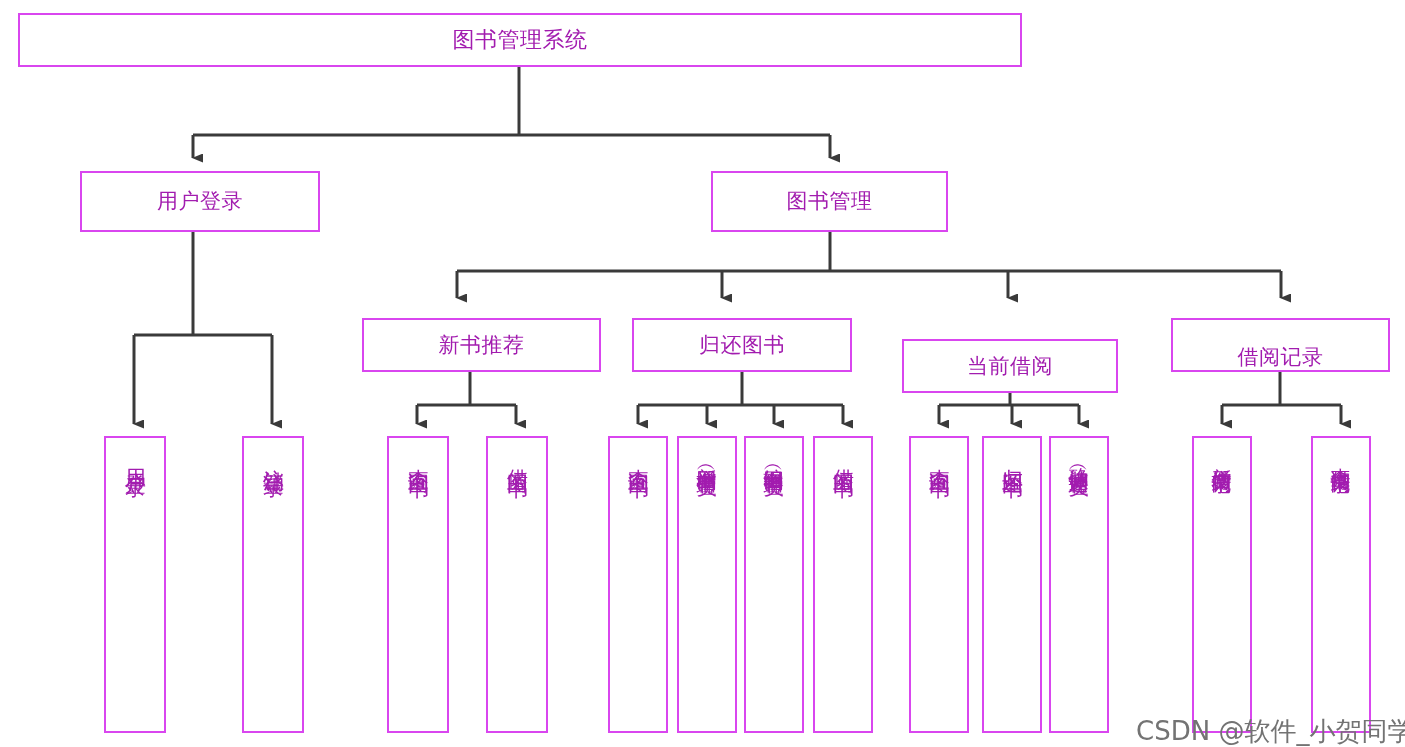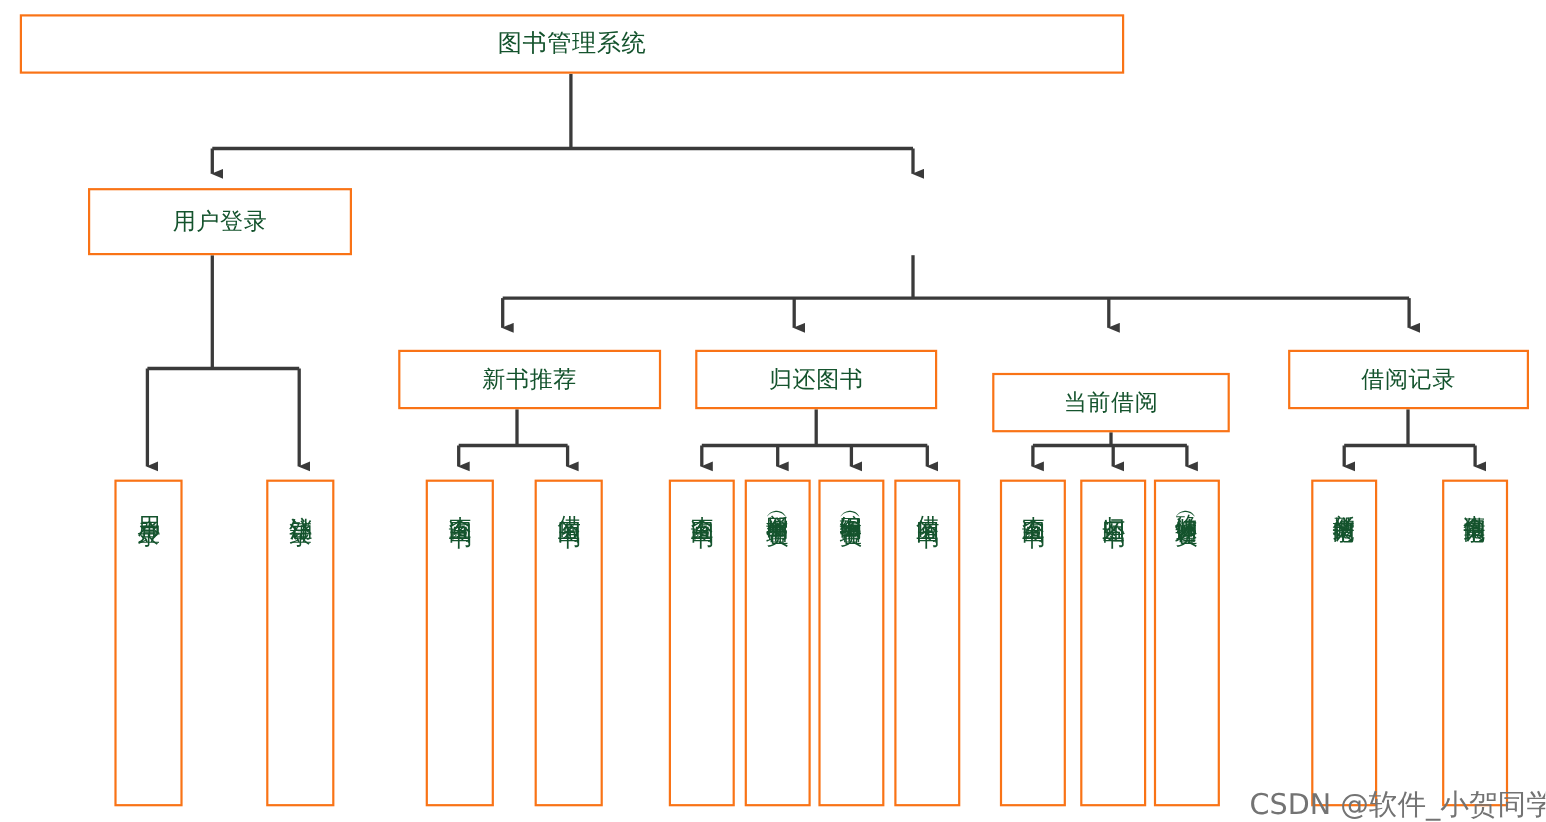--- a/index.html
+++ b/index.html
@@ -19,26 +19,26 @@
     position: absolute;
     left: 0;
     top: 0;
     width: 1405px;
     height: 747px;
     pointer-events: none;
   }
   .node {
     position: absolute;
     box-sizing: border-box;
-    border: 2px solid #f97316;
+    border: 2px solid #d946ef;
     background: #ffffff;
     display: flex;
     align-items: center;
     justify-content: center;
-    color: #14532d;
+    color: #a21caf;
   }
   .node .label {
     display: block;
     text-align: center;
     line-height: 1.18;
   }
   .node.horiz .label {
     font-size: 21px;
     letter-spacing: 0.5px;
   }
@@ -127,31 +127,34 @@
     </g>
   </svg>
 
   <div class="node root horiz" style="left:18px; top:13px; width:1004px; height:54px;">
     <span class="label">图书管理系统</span>
   </div>
 
   <div class="node horiz" style="left:80px; top:171px; width:240px; height:61px;">
     <span class="label">用户登录</span>
   </div>
+  <div class="node horiz" style="left:711px; top:171px; width:237px; height:61px;">
+    <span class="label">图书管理</span>
+  </div>
 
   <div class="node horiz" style="left:362px; top:318px; width:239px; height:54px;">
     <span class="label">新书推荐</span>
   </div>
   <div class="node horiz" style="left:632px; top:318px; width:220px; height:54px;">
     <span class="label">归还图书</span>
   </div>
   <div class="node horiz" style="left:902px; top:318px; width:216px; height:54px;margin-top:21px;">
     <span class="label">当前借阅</span>
   </div>
-  <div class="node horiz" style="left:1171px; top:318px; width:219px; height:54px;">
+  <div class="node horiz" style="left:1171px; top:318px; width:219px; height:54px;align-items:flex-end;">
     <span class="label">借阅记录</span>
   </div>
 
   <div class="node vert" style="left:104px; top:436px; width:62px; height:297px;">
     <span class="label">用户登录</span>
   </div>
   <div class="node vert" style="left:242px; top:436px; width:62px; height:297px;">
     <span class="label">注销登录</span>
   </div>
 

